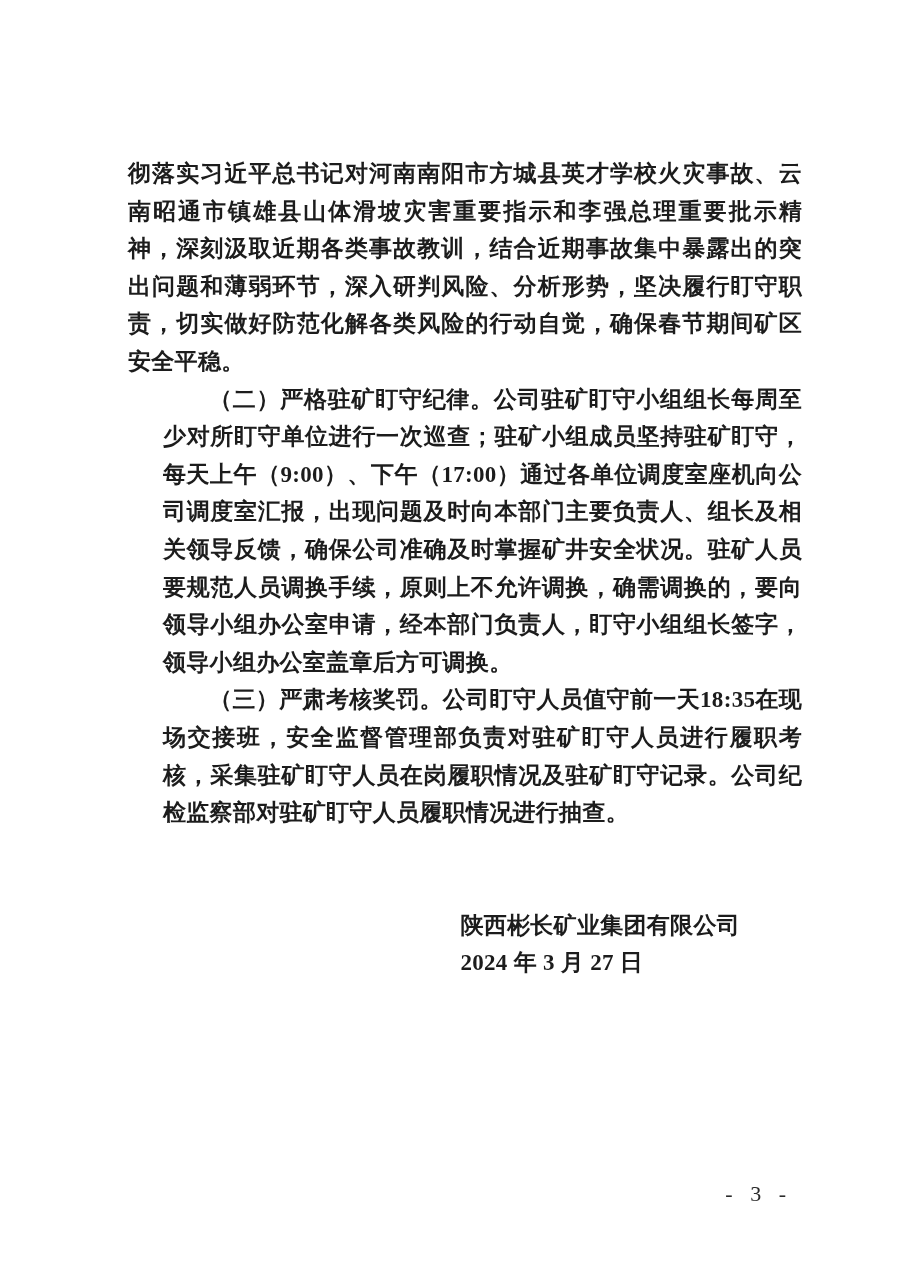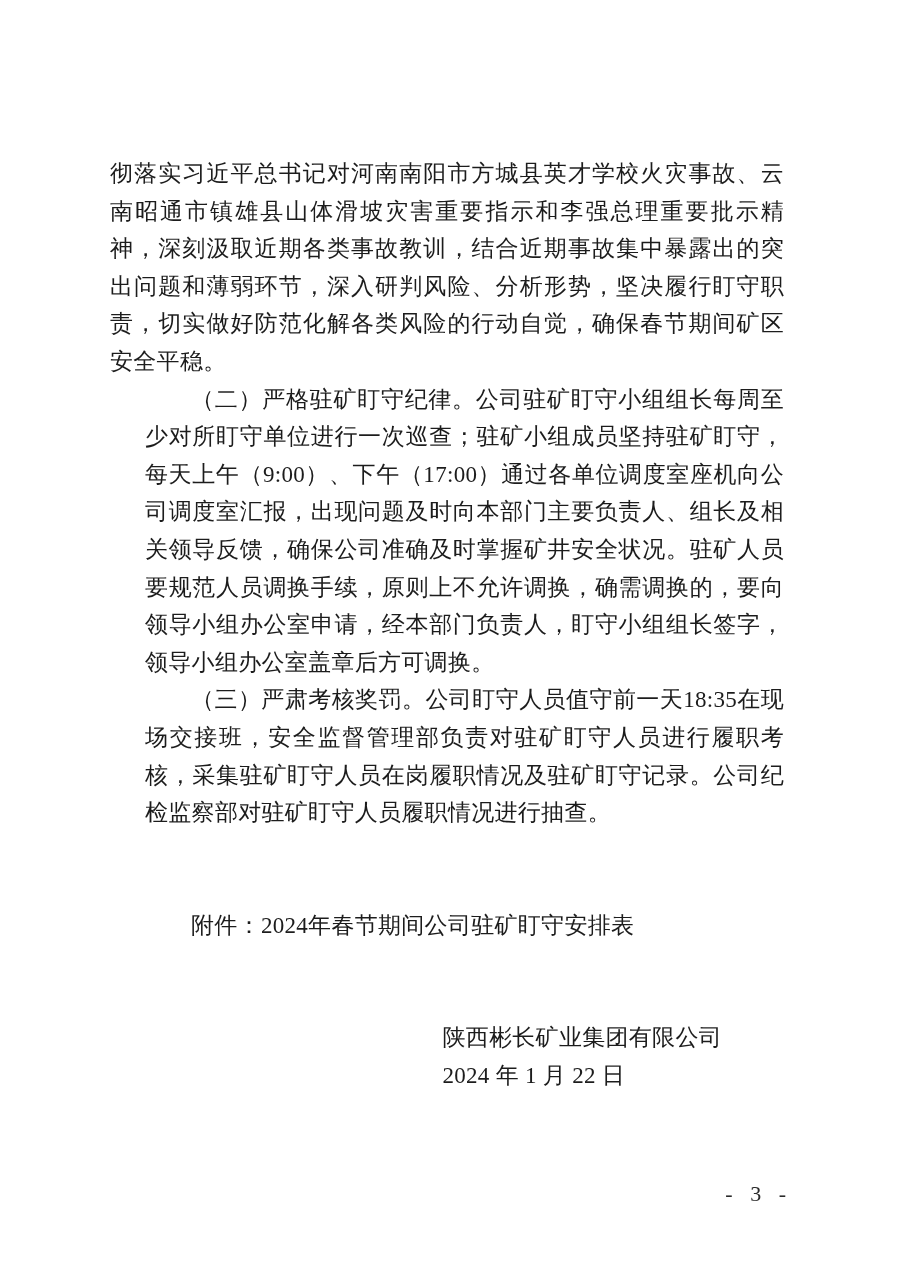--- a/index.html
+++ b/index.html
@@ -15,23 +15,24 @@
     font-family: "Liberation Serif", "DejaVu Serif", serif;
     color: #1c1c1c;
   }
   .page {
     position: absolute;
     inset: 0;
     background: #ffffff;
   }
   .content {
     position: absolute;
-    left: 110px;
+    left: 128px;
     top: 155px;
     width: 674px;
+    font-weight: bold;
   }
   .para {
     margin: 0;
     font-size: 23px;
     line-height: 37.6px;
     letter-spacing: 0.3px;
     text-align: justify;
     text-justify: inter-ideograph;
   }
   .para.indent {
@@ -69,20 +70,19 @@
   }
 </style>
 </head>
 <body>
 
 <div class="page">
   <div class="content">
     <p class="para">彻落实习近平总书记对河南南阳市方城县英才学校火灾事故、云南昭通市镇雄县山体滑坡灾害重要指示和李强总理重要批示精神，深刻汲取近期各类事故教训，结合近期事故集中暴露出的突出问题和薄弱环节，深入研判风险、分析形势，坚决履行盯守职责，切实做好防范化解各类风险的行动自觉，确保春节期间矿区安全平稳。</p>
     <p class="para indent">（二）严格驻矿盯守纪律。公司驻矿盯守小组组长每周至少对所盯守单位进行一次巡查；驻矿小组成员坚持驻矿盯守，每天上午（9:00）、下午（17:00）通过各单位调度室座机向公司调度室汇报，出现问题及时向本部门主要负责人、组长及相关领导反馈，确保公司准确及时掌握矿井安全状况。驻矿人员要规范人员调换手续，原则上不允许调换，确需调换的，要向领导小组办公室申请，经本部门负责人，盯守小组组长签字，领导小组办公室盖章后方可调换。</p>
     <p class="para indent">（三）严肃考核奖罚。公司盯守人员值守前一天18:35在现场交接班，安全监督管理部负责对驻矿盯守人员进行履职考核，采集驻矿盯守人员在岗履职情况及驻矿盯守记录。公司纪检监察部对驻矿盯守人员履职情况进行抽查。</p>
-    <p class="para indent attachment">附件：2024年春节期间公司驻矿盯守安排表</p>
     <div class="signature">
       <div class="company">陕西彬长矿业集团有限公司</div>
-      <div class="date">2024 年 1 月 22 日</div>
+      <div class="date">2024 年 3 月 27 日</div>
     </div>
   </div>
   <div class="page-number">- 3 -</div>
 </div>
 
 </body></html>

